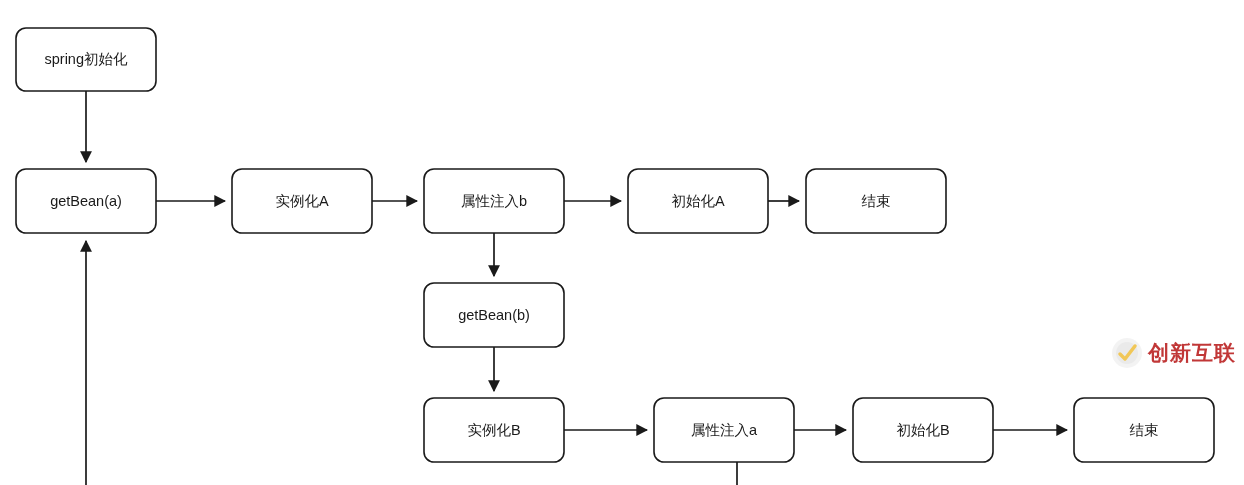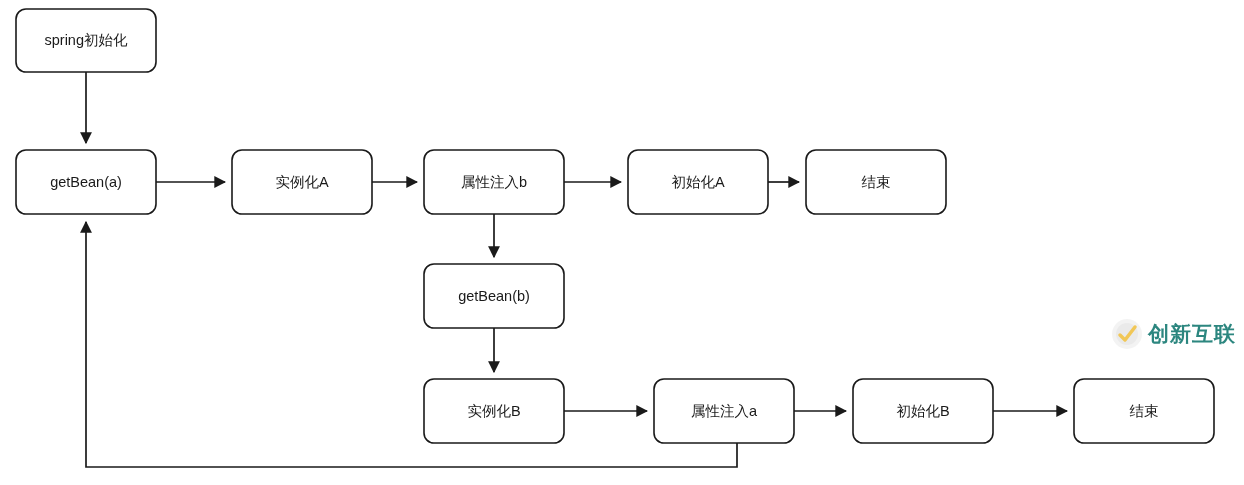--- a/index.html
+++ b/index.html
@@ -11,20 +11,21 @@
     width: 1244px;
     height: 485px;
     font-family: "Liberation Sans", "DejaVu Sans", sans-serif;
     overflow: hidden;
     position: relative;
   }
   #flow-root {
     position: relative;
     width: 1244px;
     height: 357px;
+    margin-top: 19px;
   }
   svg#flow-svg {
     position: absolute;
     top: 0;
     left: 0;
     width: 1244px;
     height: 485px;
     display: block;
   }
   .node-rect {
@@ -62,21 +63,21 @@
     background: #f2f2f2;
     position: relative;
     display: flex;
     align-items: center;
     justify-content: center;
   }
   .wm-text {
     font-family: "Liberation Sans", "DejaVu Sans", sans-serif;
     font-size: 21px;
     font-weight: bold;
-    color: #0f766e;
+    color: #b91c1c;
     letter-spacing: 1px;
   }
 </style>
 </head>
 <body>
 
 <div id="flow-root">
 
   <svg id="flow-svg" viewBox="0 0 1244 485">
     <defs>

